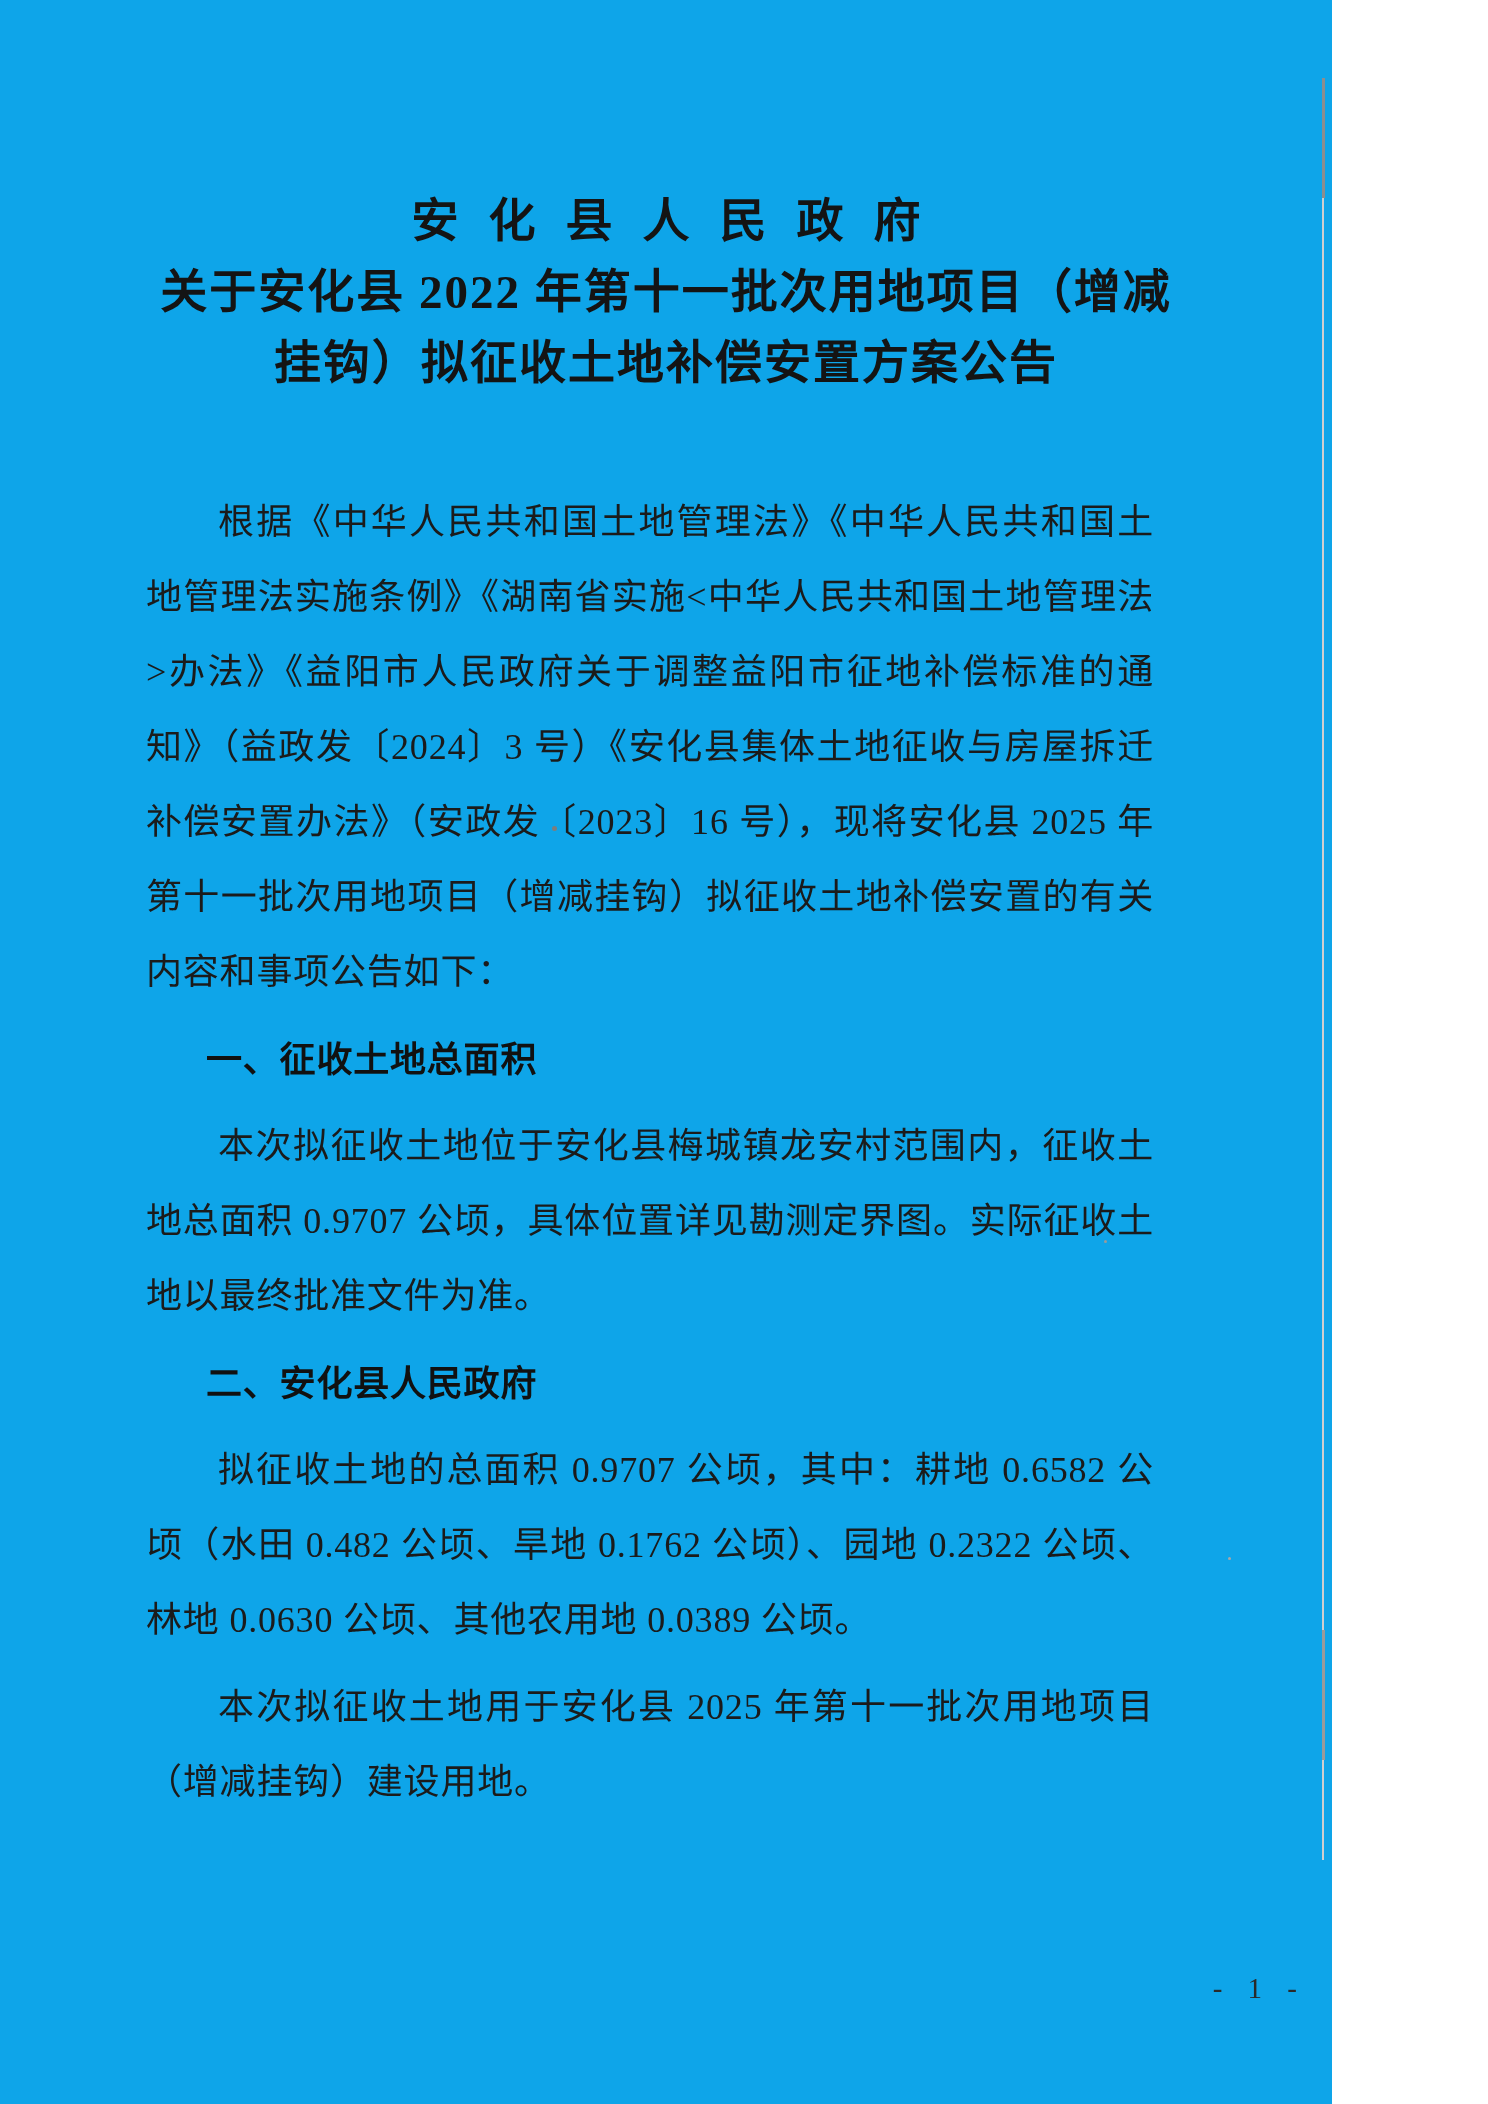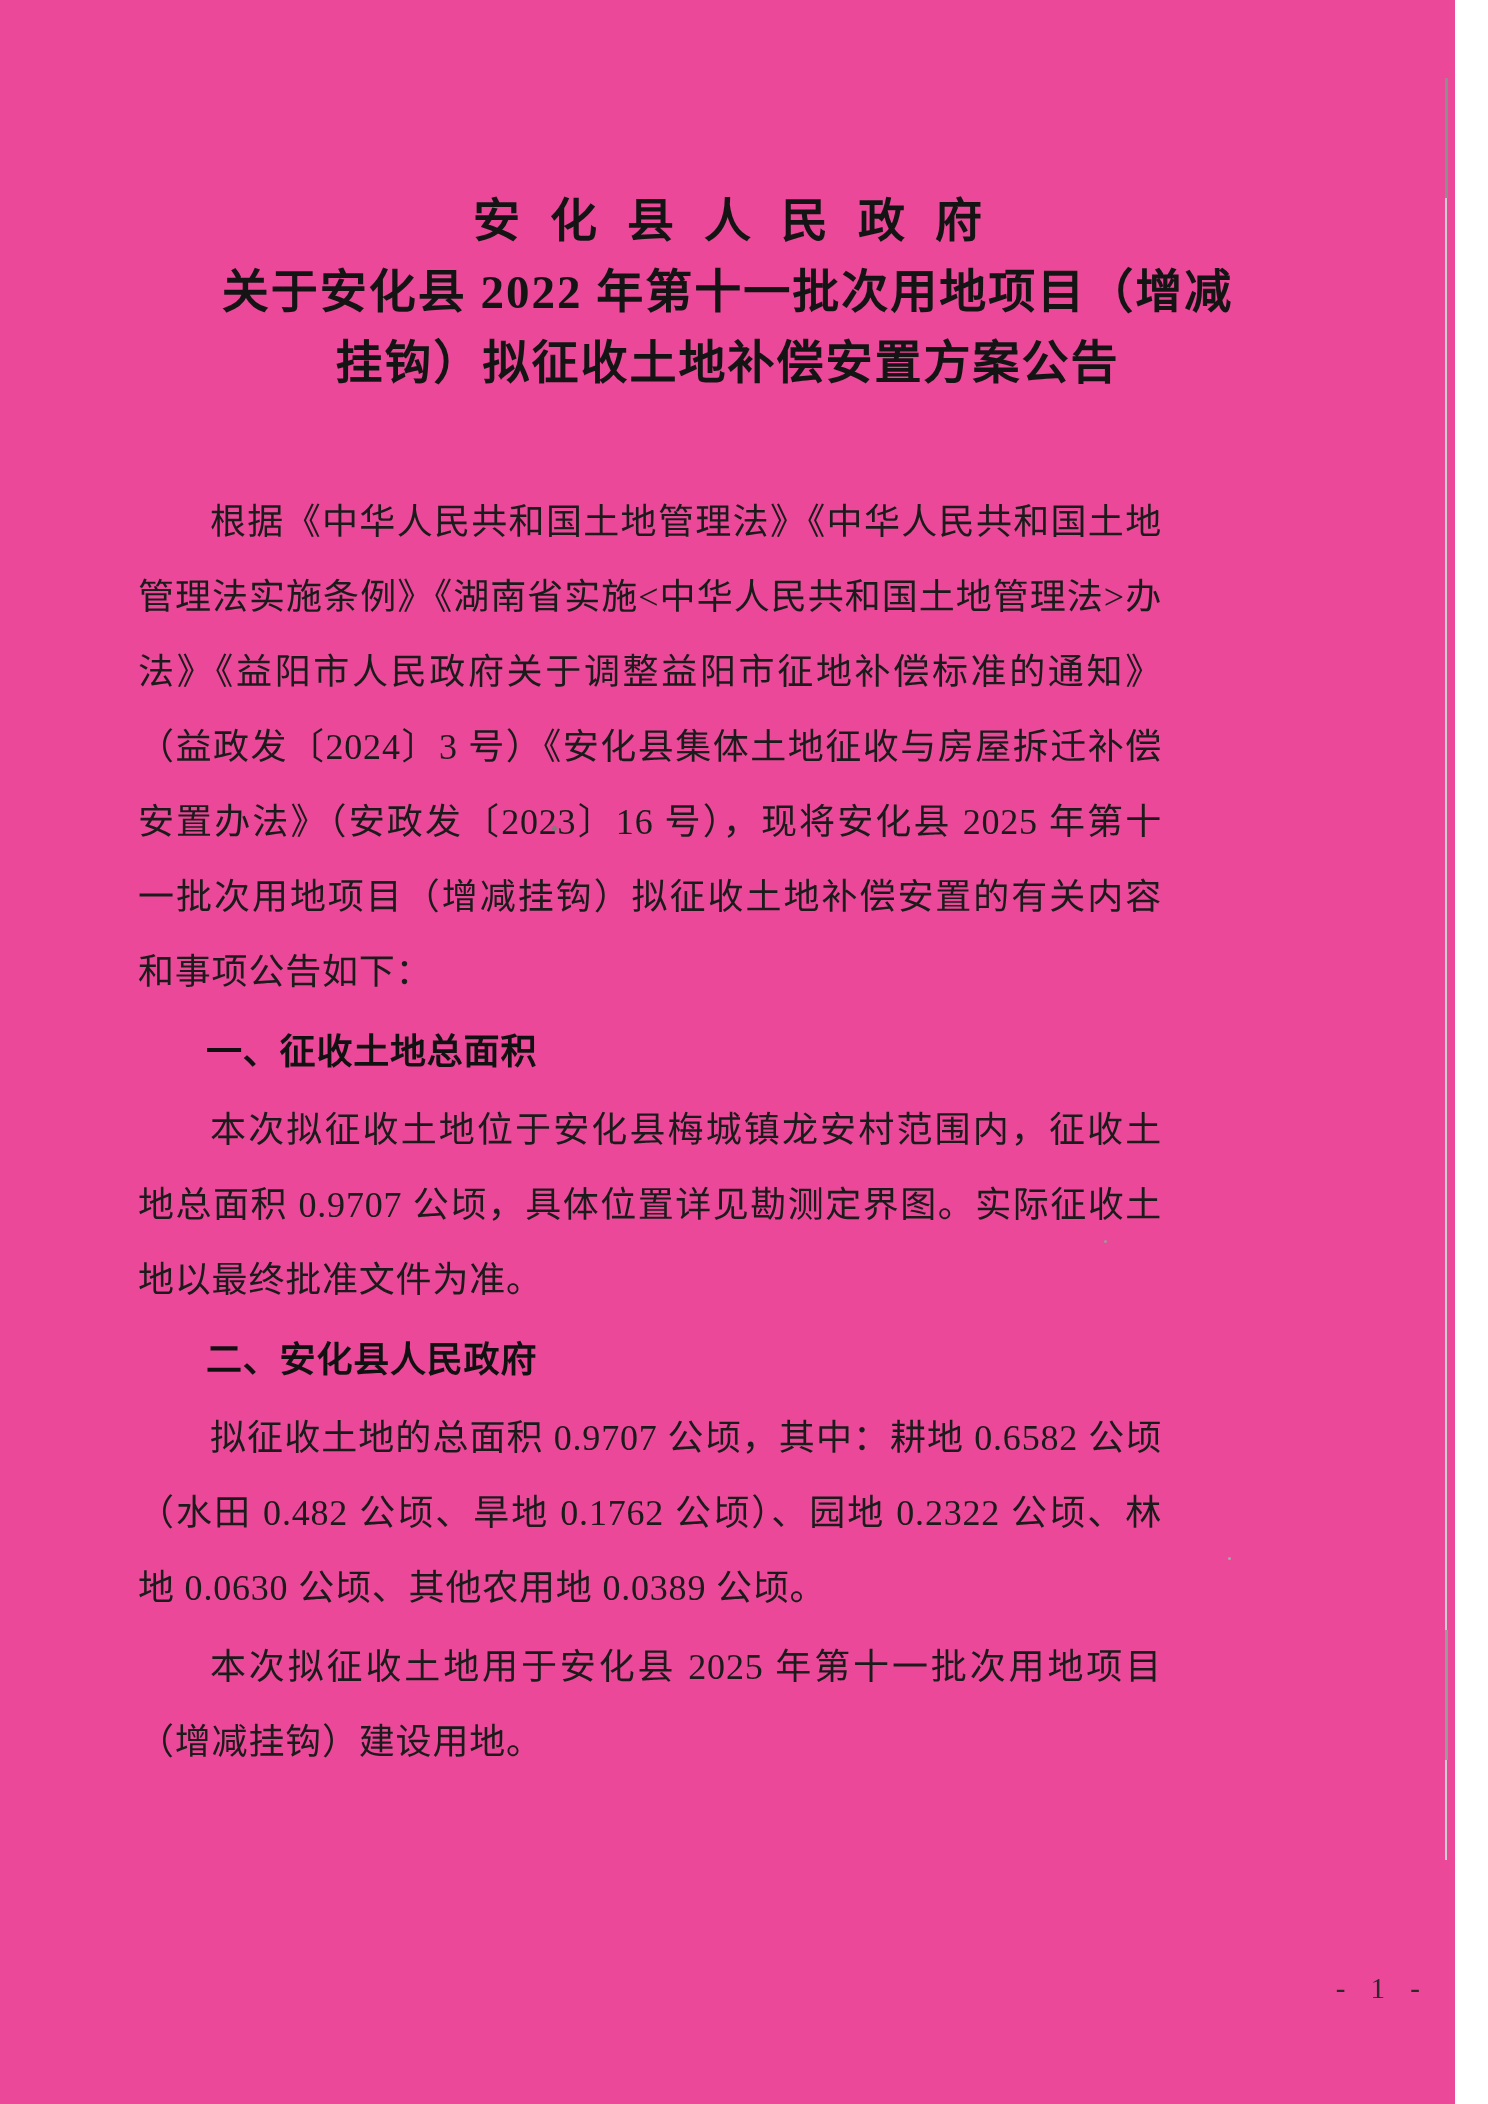--- a/index.html
+++ b/index.html
@@ -2,23 +2,23 @@
 <html lang="zh-CN"><head>
 <meta charset="utf-8">
 <style>
   html, body {
     margin: 0;
     padding: 0;
     background: #ffffff;
   }
   .page {
     position: relative;
-    width: 1455px;
+    width: 1332px;
     height: 2104px;
-    background: #ec4899;
+    background: #0ea5e9;
     overflow: hidden;
     font-family: "Liberation Serif", "DejaVu Serif", serif;
     color: #1a1a1a;
   }
   
   .title-block {
     margin: 186px auto 0 auto;
     width: 1130px;
     text-align: center;
     font-weight: bold;
@@ -47,21 +47,21 @@
     width: 1032px;
     margin: 86px 0 0 134px;
     font-size: 36px;
     line-height: 75px;
     text-align: justify;
     text-justify: inter-ideograph;
     letter-spacing: 0.8px;
     color: #1b1b1b;
   }
   .para {
-    margin: 4px;
+    margin: 12px;
     text-indent: 2em;
   }
   .heading {
     margin: 0;
     text-indent: 2em;
     font-weight: bold;
     font-family: "Liberation Sans", "DejaVu Sans", sans-serif;
     color: #111111;
   }
   

